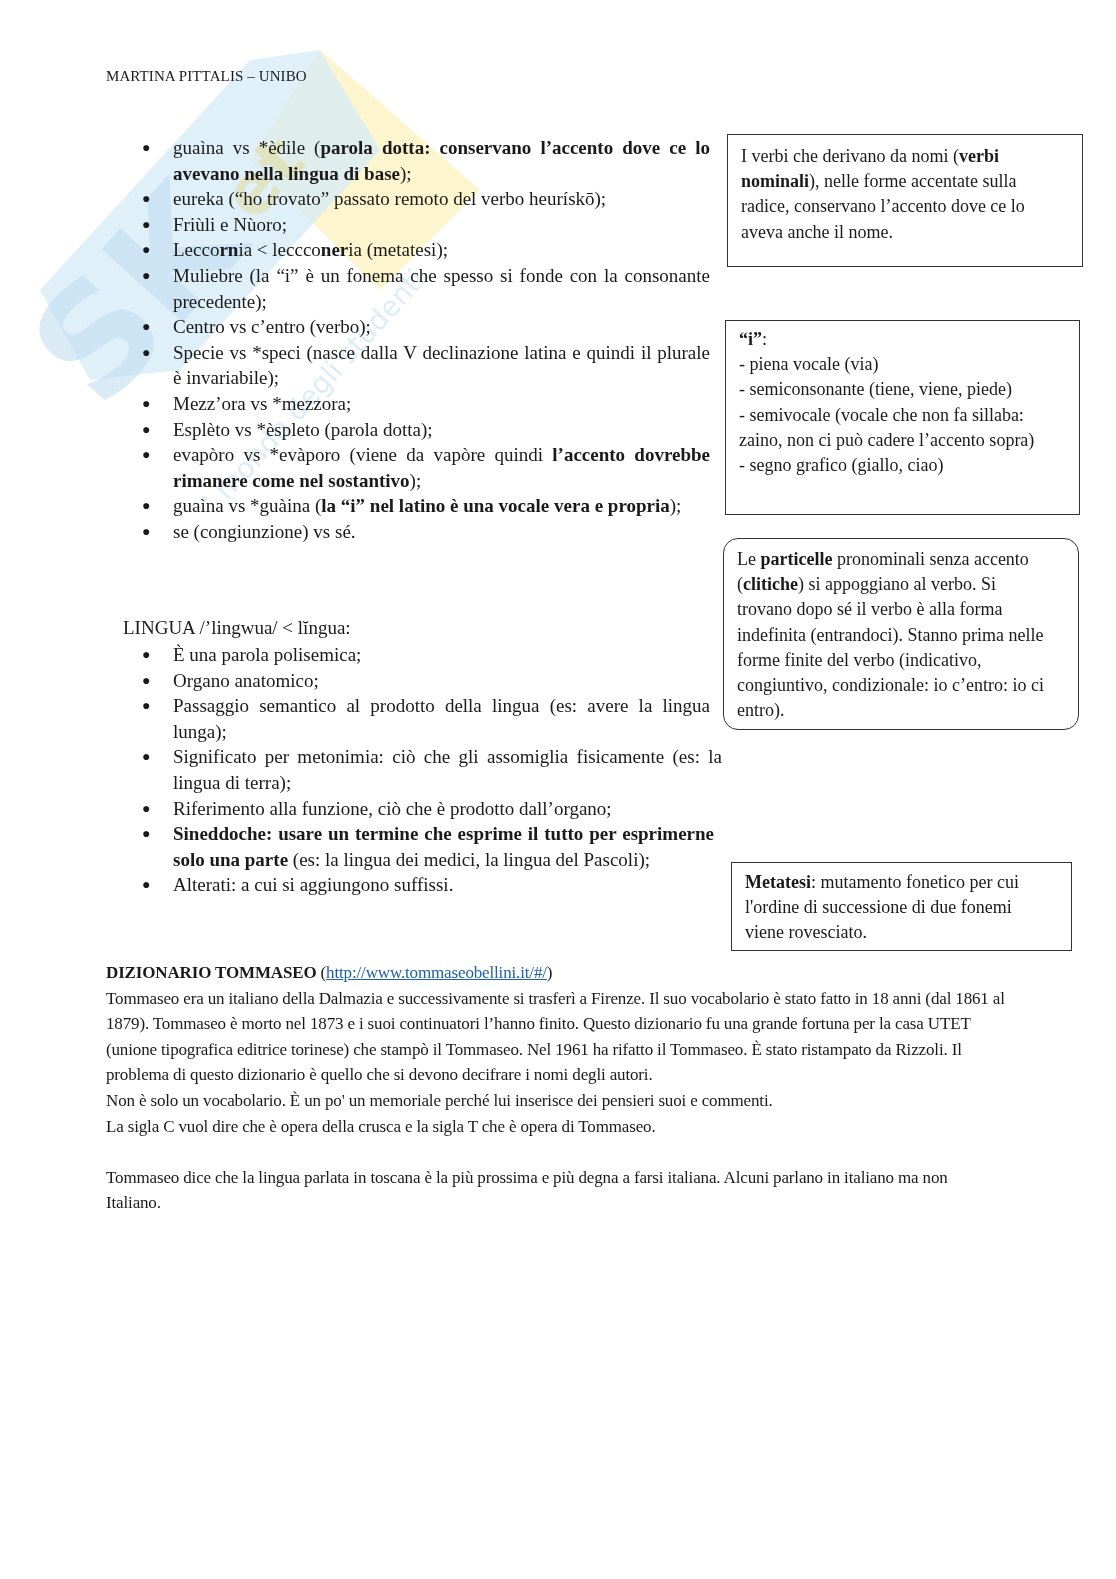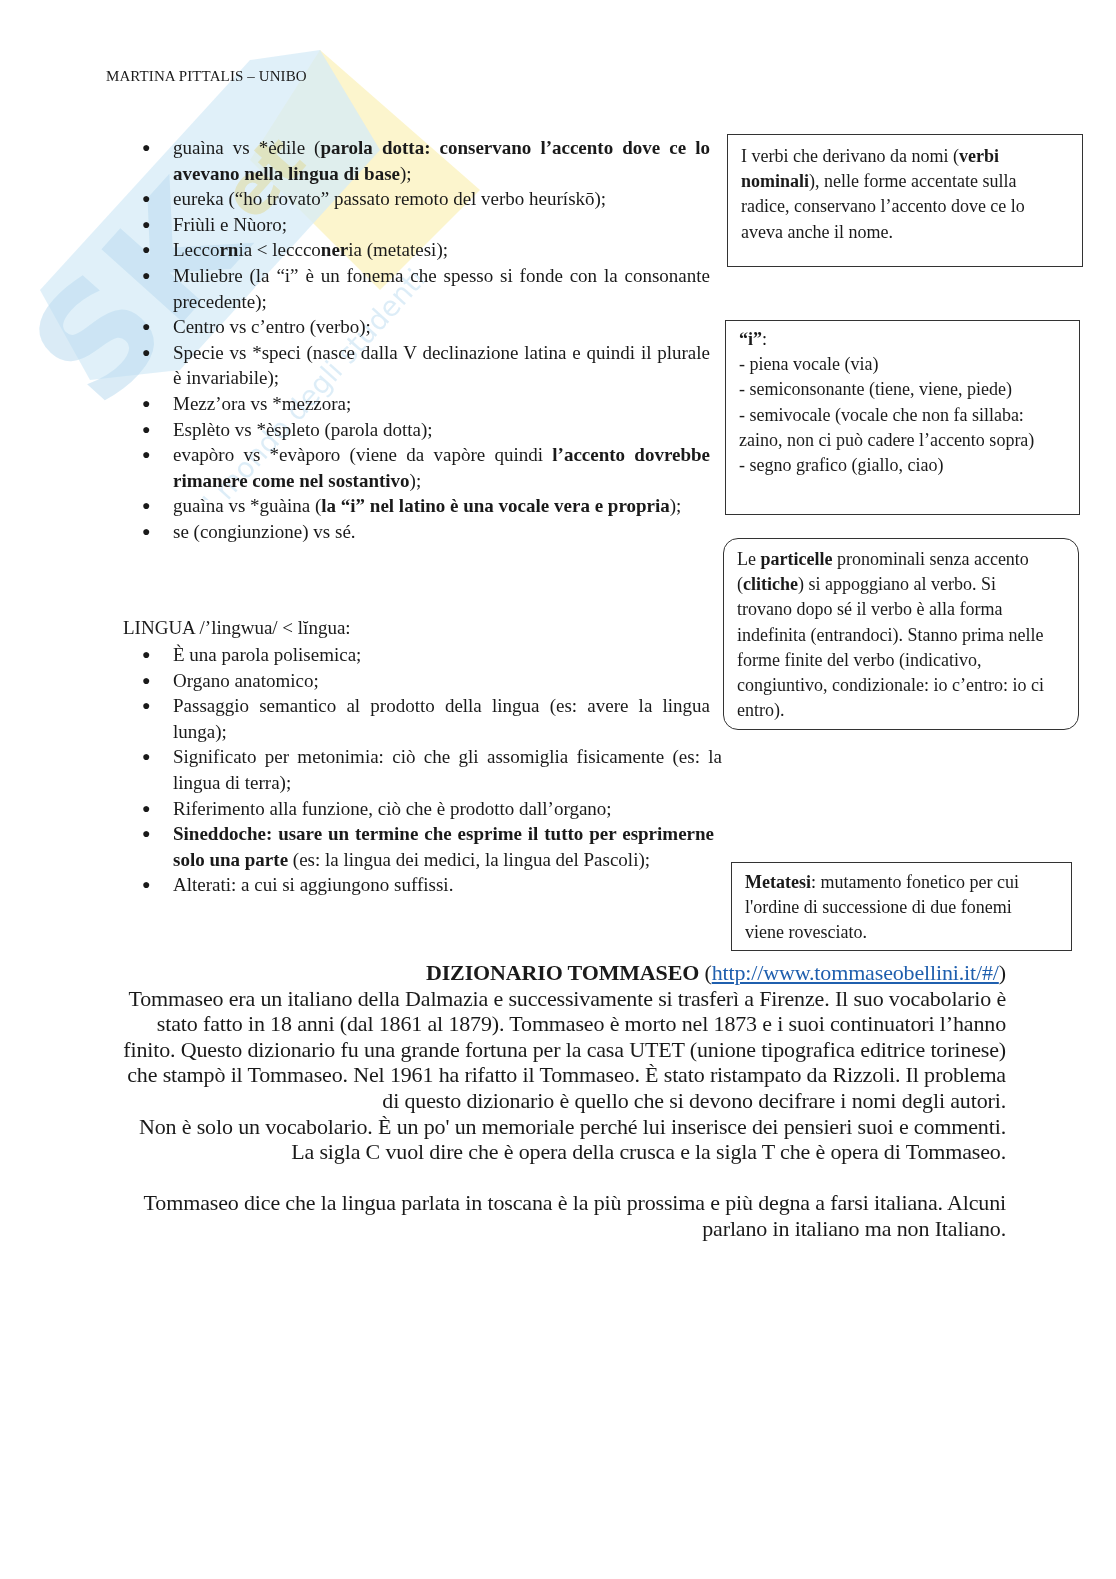--- a/index.html
+++ b/index.html
@@ -79,24 +79,23 @@
     .box.b1 { left: 727px; top: 134px; width: 356px; height: 133px; }
     .box.b2 { left: 725px; top: 320px; width: 355px; height: 195px; padding-top: 6px; }
     .box.b3 { left: 723px; top: 538px; width: 356px; height: 192px; padding-top: 8px; border-radius: 15px; }
     .box.b4 { left: 740px; top: 747px; width: 329px; height: 69px; padding-top: 7px; }
     .box.b5 { left: 731px; top: 829px; width: 341px; height: 89px; padding-top: 7px; margin-top: 33px; }
     .dict {
       position: absolute;
       left: 106px;
       top: 960px;
       width: 900px;
-      font-size: 22px;
+      font-size: 17px;
       line-height: 25.6px;
       letter-spacing: -0.15px;
-      text-align: right;
     }
     .dict p { margin: 0; }
     .dict .title { font-weight: bold; }
     .dict a {
       color: #1f5fae;
       text-decoration: underline;
     }
     .gap { height: 25.6px; }
   </style>
 </head>

